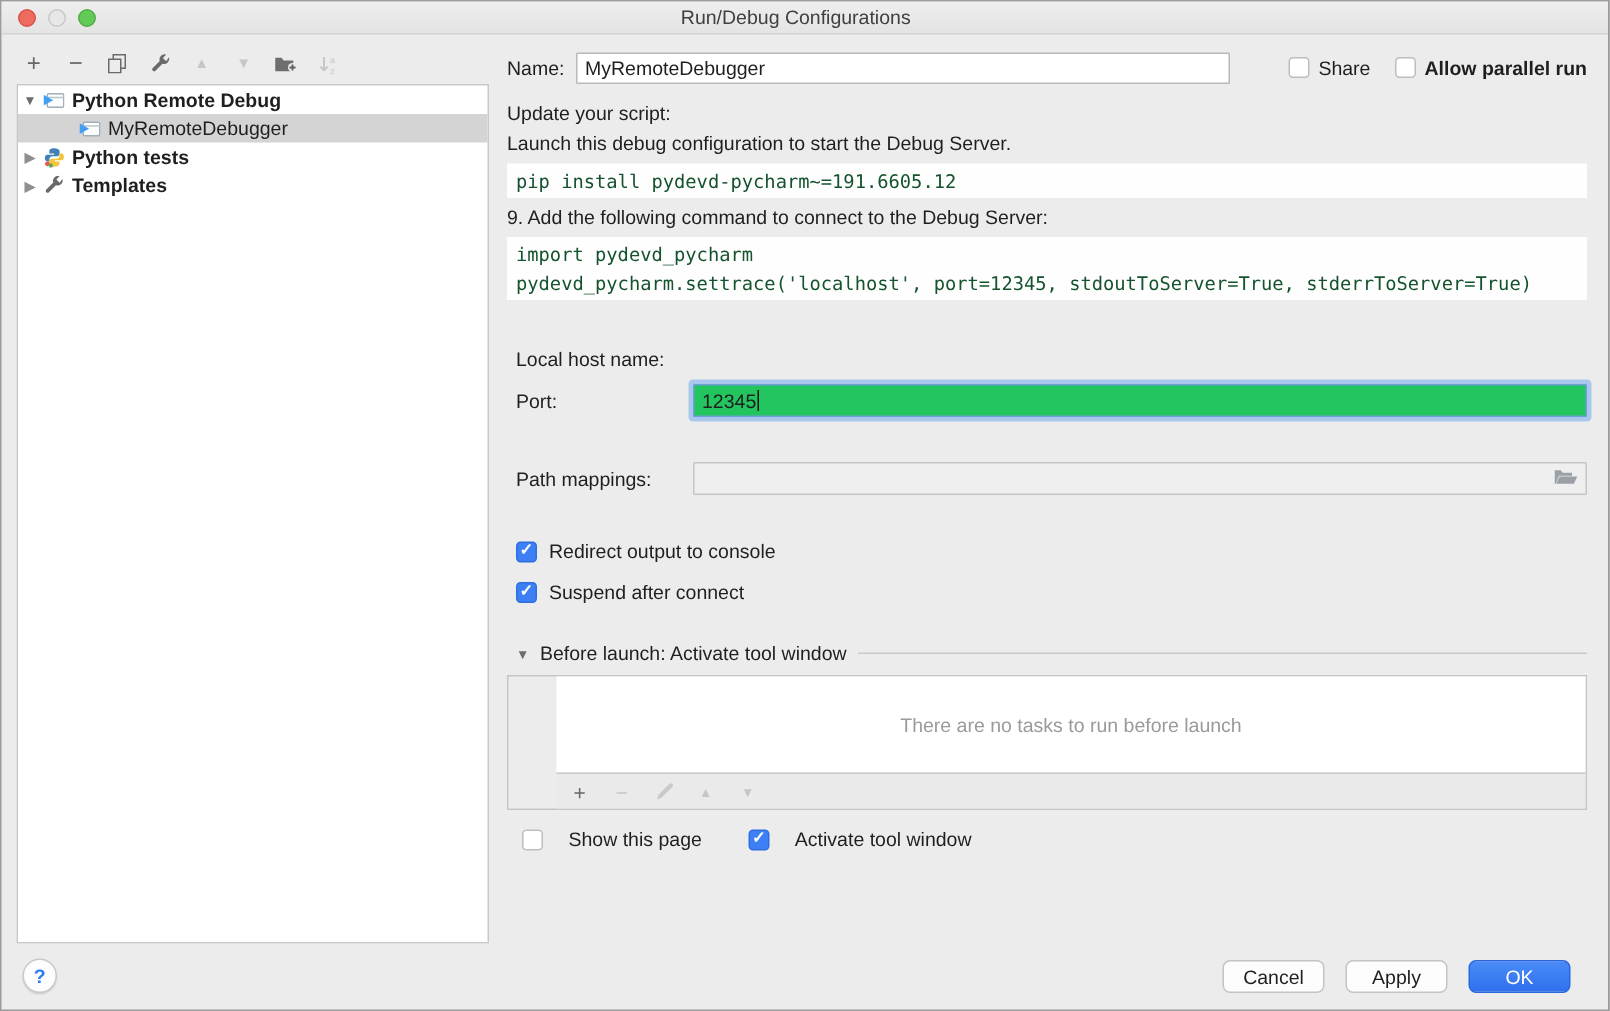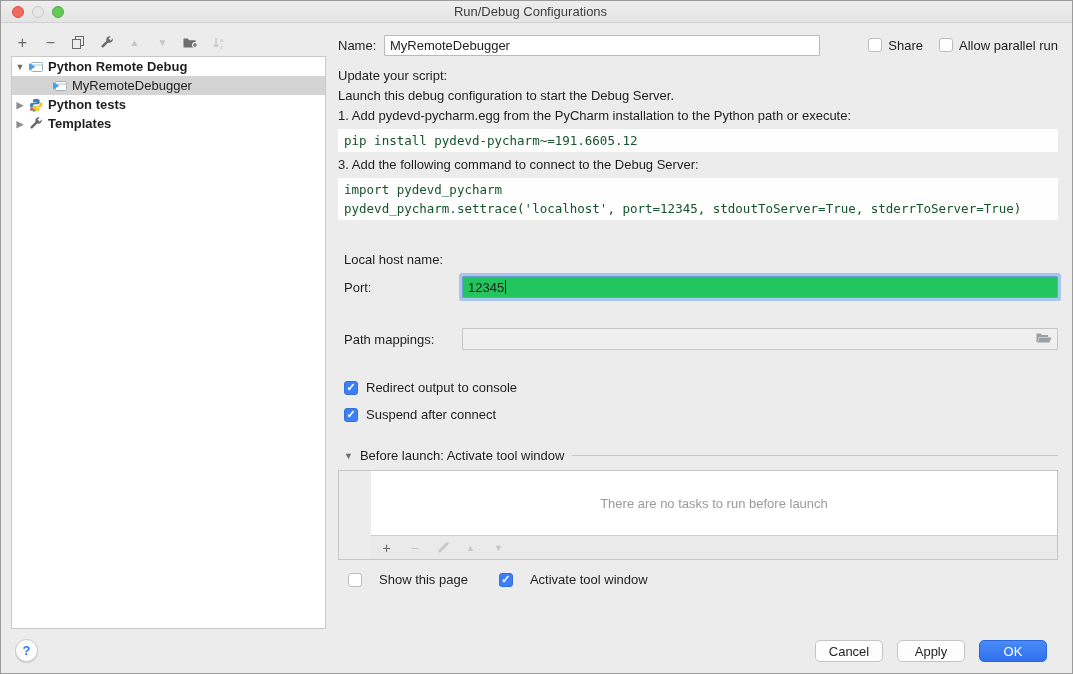--- a/index.html
+++ b/index.html
@@ -214,30 +214,29 @@
 
   <div class="right-panel">
 
     <div class="name-row">
       <span class="lbl">Name:</span>
       <input class="text-field name-input" type="text" value="MyRemoteDebugger" style="">
       <span class="cb-group">
         <span class="checkbox"></span>
         <span class="cb-label">Share</span>
         <span class="checkbox"></span>
-        <span class="cb-label" style="margin-right:0;">Allow parallel run</span>
+        <span class="cb-label" style="margin-right:0;font-weight:bold;">Allow parallel run</span>
       </span>
     </div>
 
     <div class="description">
       <p>Update your script:</p>
       <p>Launch this debug configuration to start the Debug Server.</p>
-      <p>1. Add pydevd-pycharm.egg from the PyCharm installation to the Python path or execute:</p>
       <pre>pip install pydevd-pycharm~=191.6605.12</pre>
-      <p>3. Add the following command to connect to the Debug Server:</p>
+      <p>9. Add the following command to connect to the Debug Server:</p>
       <pre>import pydevd_pycharm
 pydevd_pycharm.settrace('localhost', port=12345, stdoutToServer=True, stderrToServer=True)</pre>
     </div>
 
     <div class="form-row" style="margin-top:32px;">
       <span class="flabel">Local host name:</span>
     </div>
 
     <div class="form-row">
       <span class="flabel">Port:</span>

